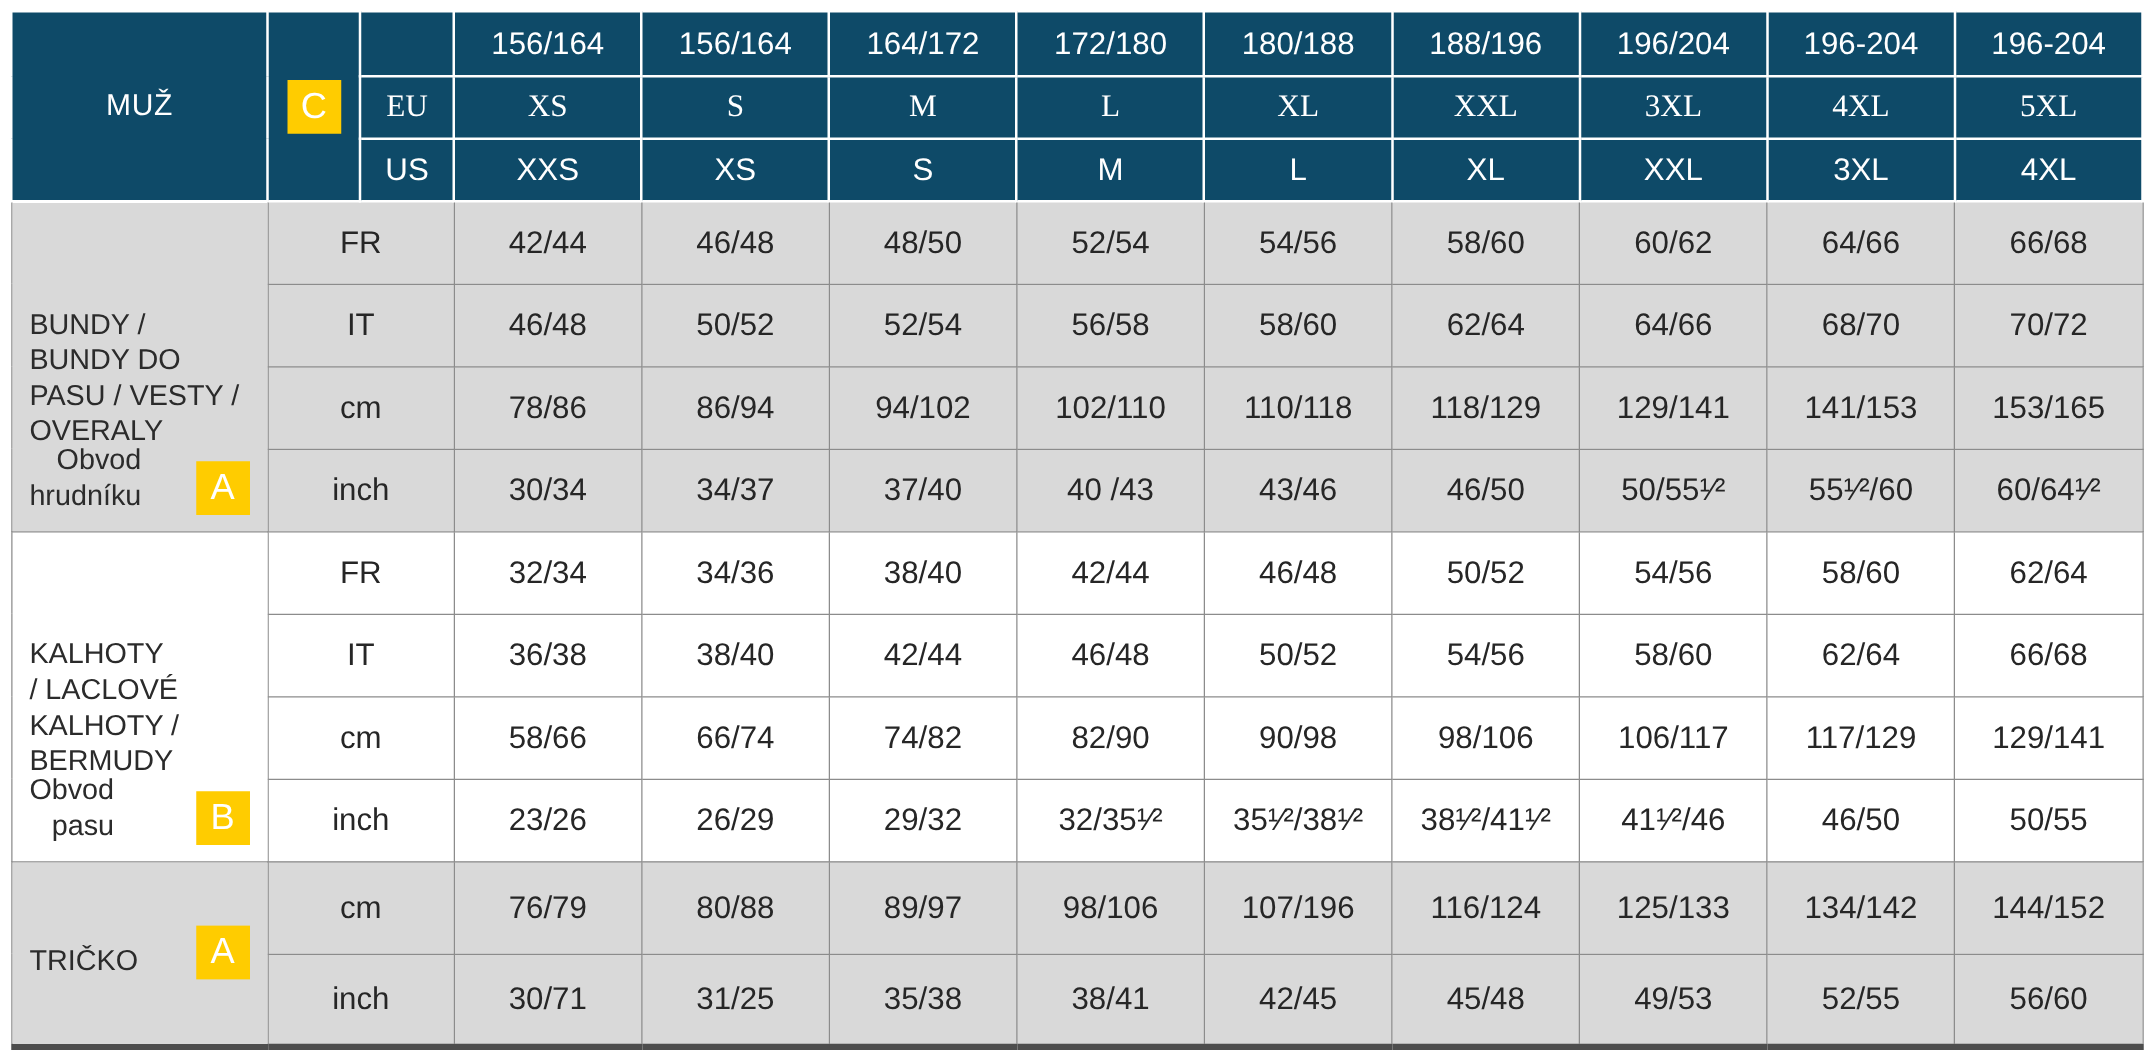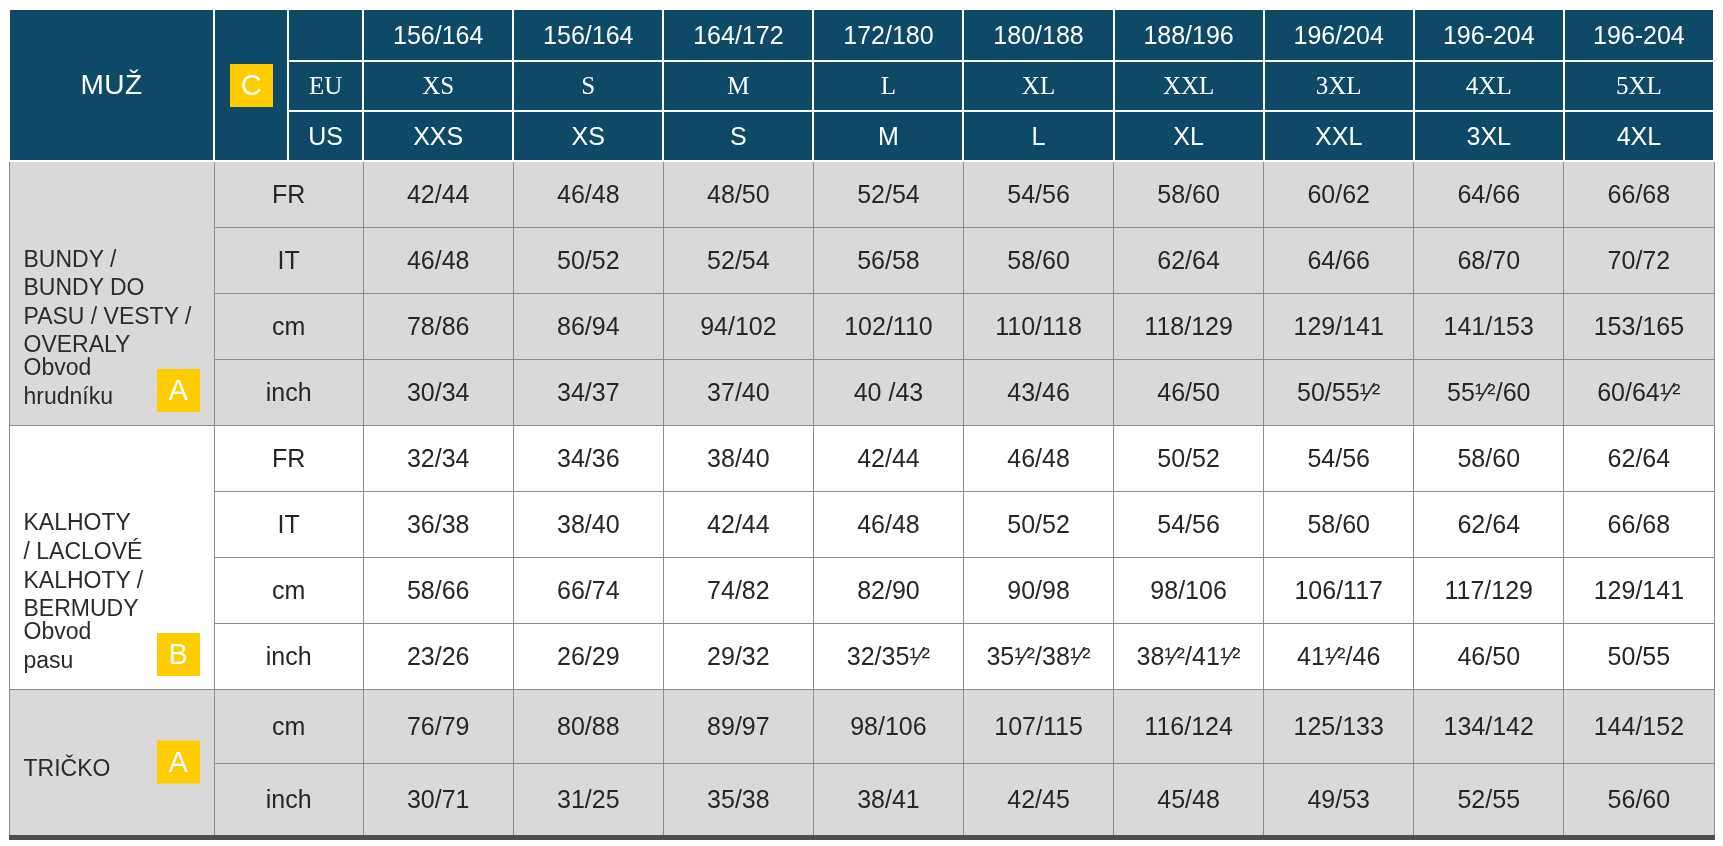--- a/index.html
+++ b/index.html
@@ -4,34 +4,34 @@
 <style>
   html,body{margin:0;padding:0;background:#ffffff;}
   body{width:1723px;height:846px;font-family:"Liberation Sans",sans-serif;overflow:hidden;}
   .page{position:relative;width:1723px;height:846px;background:#ffffff;}
   table.size-chart{border-collapse:collapse;table-layout:fixed;width:1707px;margin:8px 0 0 8px;}
   td{padding:0;text-align:center;vertical-align:middle;box-sizing:border-box;}
 
   
   thead td{background:#0e4a68;color:#ffffff;border:2.5px solid #ffffff;font-size:25px;}
   tr.hrow1{height:52px;} tr.hrow2{height:50px;font-family:Liberation Serif, serif;} tr.hrow3{height:50px;}
-  .corner-cell{font-size:28px;letter-spacing:.5px;}
+  .corner-cell{font-size:24px;letter-spacing:.5px;}
   .hdr-badge-cell{vertical-align:middle;}
 
   
   tbody td{border:1.5px solid #8c8c8c;font-size:25px;color:#262626;}
   tr.brow{height:66px;} tr.brow-lg{height:74px;}
   .bg-gray{background:#d9d9d9;} .bg-white{background:#ffffff;}
   .unit-cell{font-size:25px;}
   .val-cell{font-size:25px;}
 
   .label-cell{position:relative;text-align:left;padding:29px 10px 12px 14px;
               font-size:23px;line-height:1.24;color:#2b2b2b;}
   .label-title{white-space:pre-line;}
-  .label-sub{white-space:pre-line;position:absolute;left:14px;bottom:14px;}
+  .label-sub{white-space:pre-line;position:absolute;left:14px;bottom:14px;text-align:right;}
   .label-center{padding:12px 10px 0 14px;}
 
   .badge{display:inline-flex;align-items:center;justify-content:center;
          width:43px;height:43px;background:#ffcc00;color:#ffffff;
          font-size:29px;line-height:1;}
   .badge-abs{position:absolute;right:14px;bottom:13px;}
   .badge-mid{position:absolute;right:14px;top:50%;transform:translateY(-50%);}
 
   .dark-bottom{border-bottom:5px solid #4d4d4d !important;}
 </style>
@@ -217,21 +217,21 @@
     <tr class="brow-lg">
       <td class="label-cell label-center bg-gray dark-bottom" rowspan="2">
         <div class="label-title">TRIČKO</div>
         <span class="badge badge-mid">A</span>
       </td>
       <td class="unit-cell bg-gray" colspan="2">cm</td>
       <td class="val-cell bg-gray">76/79</td>
       <td class="val-cell bg-gray">80/88</td>
       <td class="val-cell bg-gray">89/97</td>
       <td class="val-cell bg-gray">98/106</td>
-      <td class="val-cell bg-gray">107/115</td>
+      <td class="val-cell bg-gray">107/196</td>
       <td class="val-cell bg-gray">116/124</td>
       <td class="val-cell bg-gray">125/133</td>
       <td class="val-cell bg-gray">134/142</td>
       <td class="val-cell bg-gray">144/152</td>
     </tr>
     <tr class="brow-lg">
       <td class="unit-cell bg-gray dark-bottom" colspan="2">inch</td>
       <td class="val-cell bg-gray dark-bottom">30/71</td>
       <td class="val-cell bg-gray dark-bottom">31/25</td>
       <td class="val-cell bg-gray dark-bottom">35/38</td>

